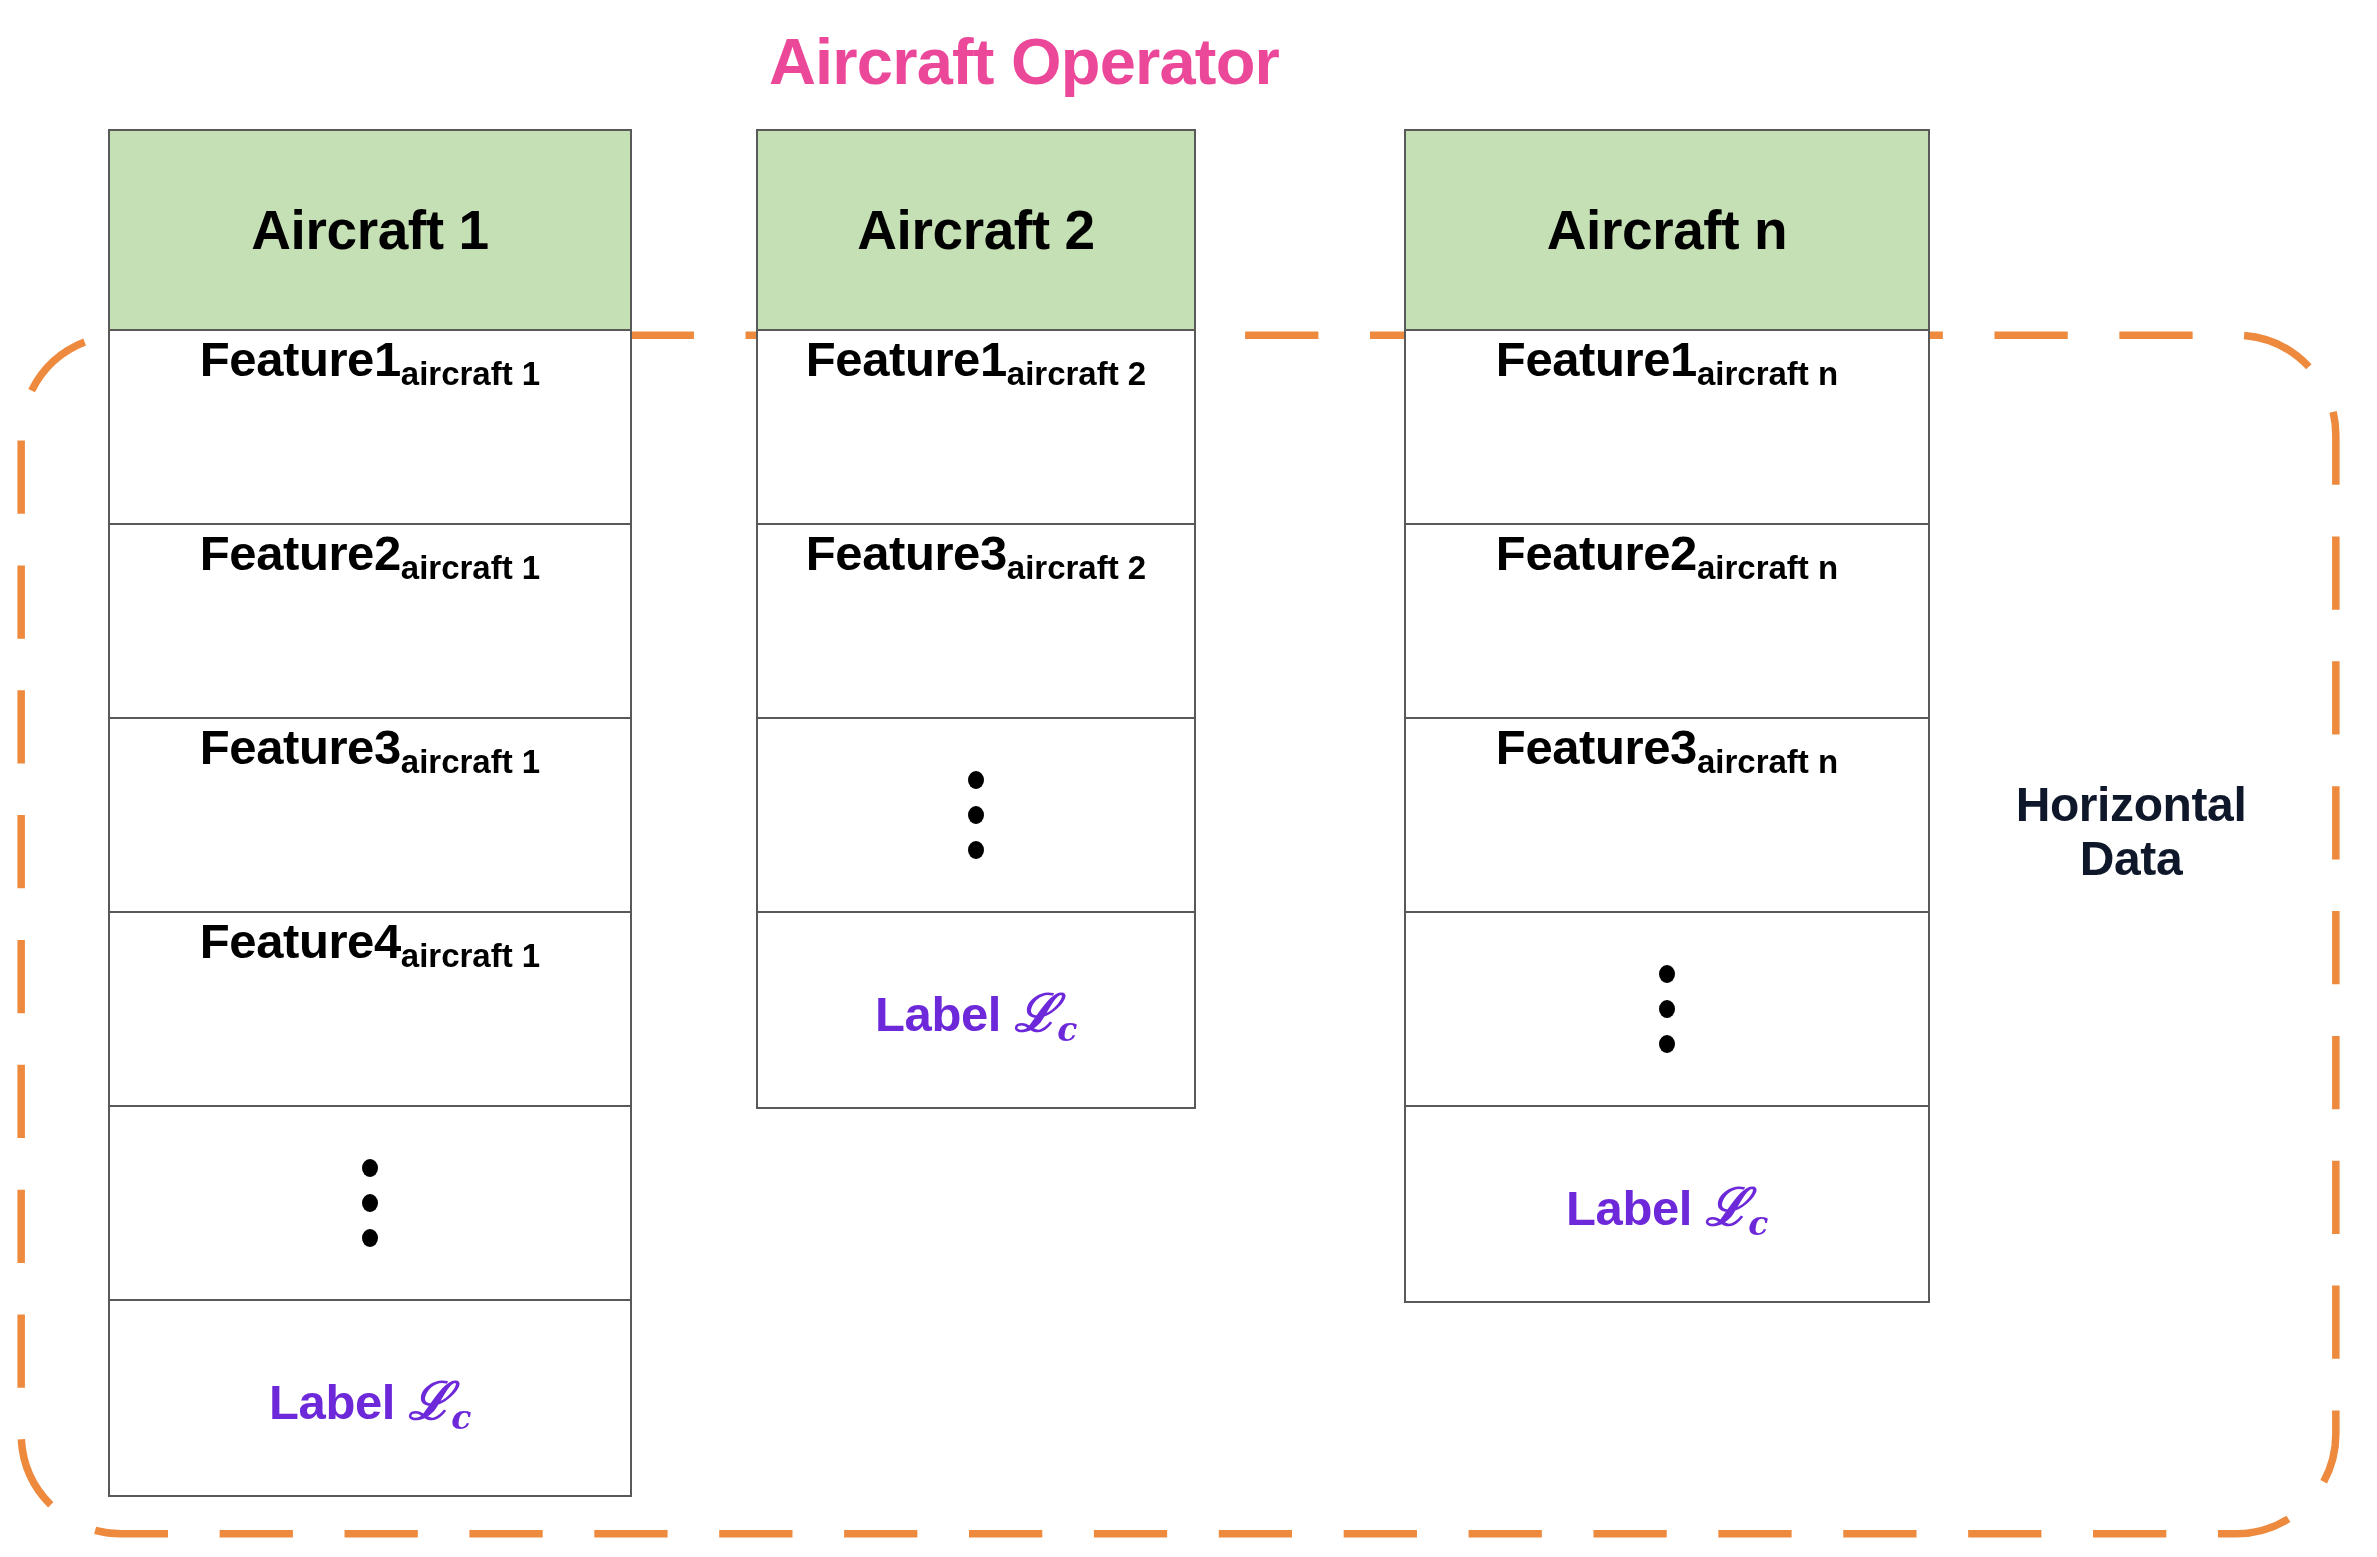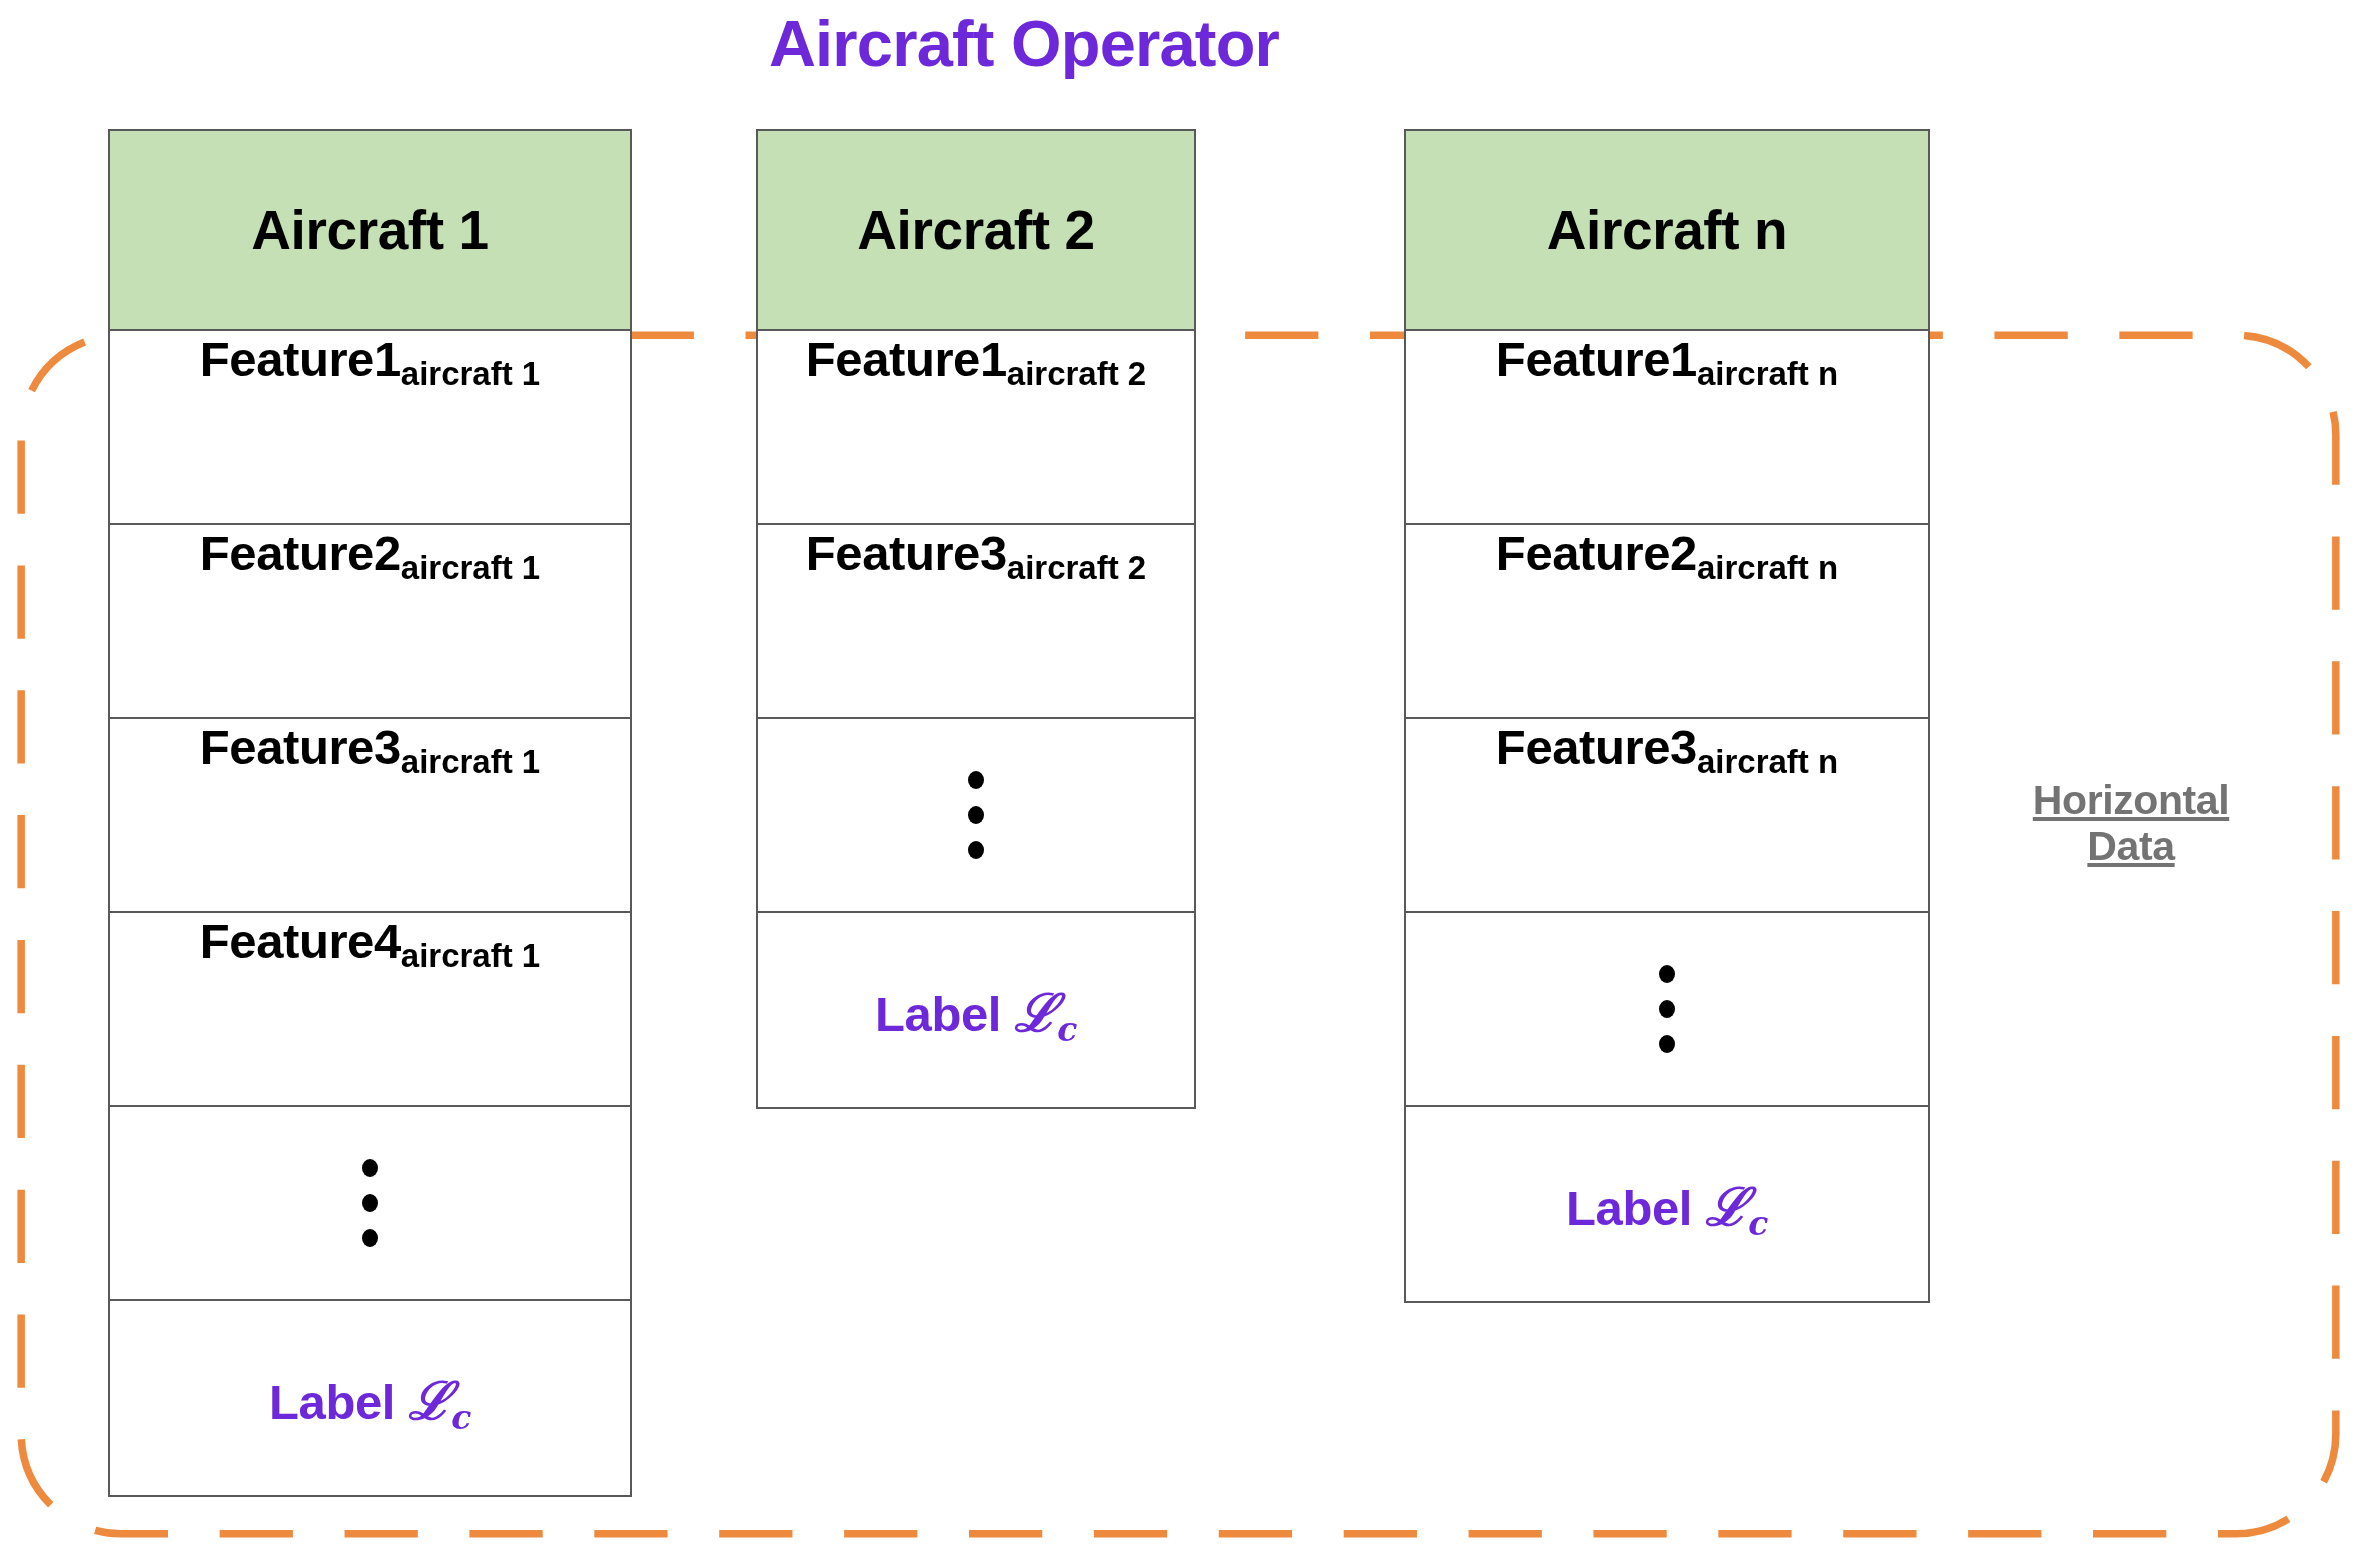--- a/index.html
+++ b/index.html
@@ -11,26 +11,26 @@
     width: 2377px;
     height: 1558px;
     position: relative;
     font-family: "Liberation Sans", sans-serif;
     overflow: hidden;
   }
 
   #page-title {
     position: absolute;
     left: 0;
-    top: 6px;
+    top: 24px;
     width: 2048px;
     text-align: center;
     font-size: 65px;
     font-weight: bold;
-    color: #6d28d9;
+    color: #ec4899;
     letter-spacing: -0.8px;
   }
 
   
   #dashed-box {
     position: absolute;
     left: 16.6px;
     top: 331px;
     width: 2323px;
     height: 1207px;
@@ -136,26 +136,25 @@
     top: 10px;
   }
 
   
   #horizontal-data-annotation {
     position: absolute;
     left: 1948px;
     top: 778px;
     width: 366px;
     text-align: center;
-    font-size: 41px;
+    font-size: 48px;
     font-weight: bold;
     line-height: 1.12;
-    color: #737373;
-    letter-spacing: -0.4px;
-    text-decoration: underline;
+    color: #0f172a;
+    letter-spacing: -0.4px;
   }
 </style>
 </head>
 <body>
 
 <div id="page-title">Aircraft Operator</div>
 
 <div id="dashed-box">
   <svg viewBox="0 0 2790 1450" preserveAspectRatio="none">
     <rect x="5" y="5" width="2780" height="1440" rx="120" ry="120" fill="none" stroke="#ed8a3e" stroke-width="9" stroke-dasharray="88 62" stroke-linecap="butt"></rect>

